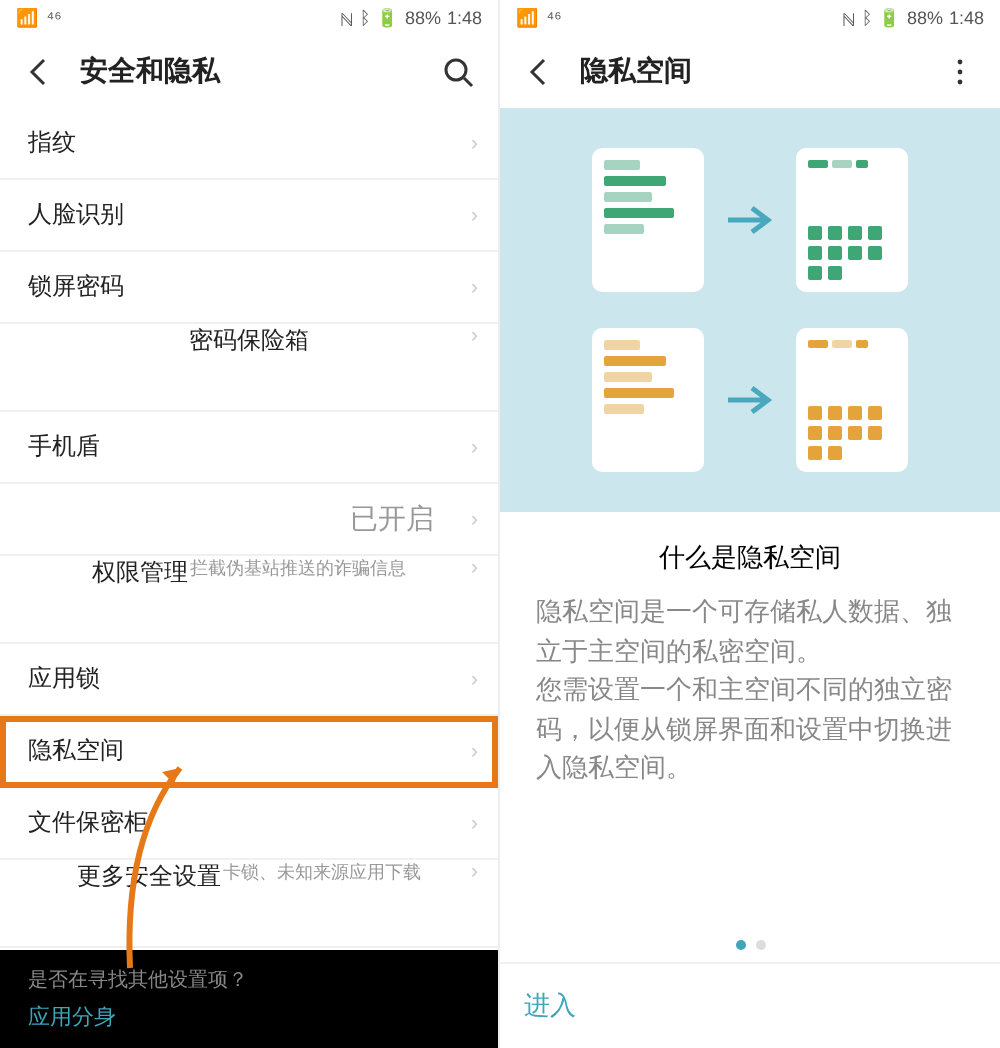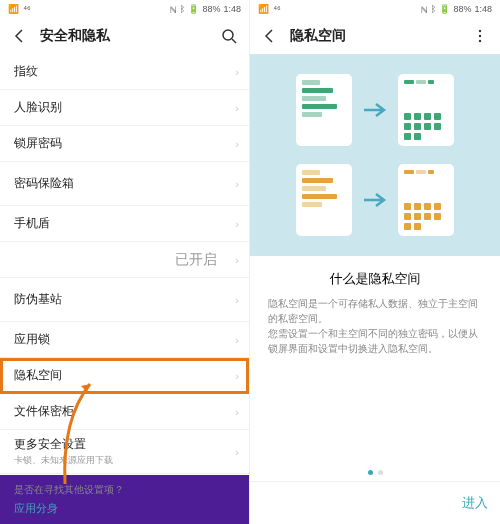--- a/index.html
+++ b/index.html
@@ -8,45 +8,45 @@
 .screen.left{border-right:1px solid #eee}
 .statusbar{height:18px;display:flex;align-items:center;justify-content:space-between;padding:0 8px;font-size:9px;color:#555}
 .sb-left{display:flex;gap:4px;align-items:center}
 .sb-right{display:flex;gap:3px;align-items:center}
 .titlebar{height:36px;display:flex;align-items:center;padding:0 10px;gap:10px}
 .titlebar .title{font-size:14px;font-weight:700;color:#222}
 .titlebar .spacer{flex:1}
 .icon-btn{width:20px;height:20px;display:flex;align-items:center;justify-content:center;color:#333}
 .list{flex:1;overflow:hidden}
 .row{height:36px;padding:0 14px;display:flex;align-items:center;border-bottom:1px solid #f0f0f0;font-size:12px;color:#222;position:relative}
-.row.tall{height:44px;flex-direction:column;align-items:flex-start;justify-content:center;gap:1px}
+.row.tall{height:44px;flex-direction:row;align-items:flex-start;justify-content:center;gap:1px}
 .row .sub{font-size:9px;color:#999}
 .row .rstatus{margin-left:auto;font-size:14px;color:#999;margin-right:18px}
 .chev{position:absolute;right:10px;color:#ccc;font-size:11px}
 .row.highlight{outline:3px solid #e67817;outline-offset:-3px}
-.footer-hint{background:#4c1d95;padding:8px 14px;font-size:10px;color:#888}
+.footer-hint{background:#000000;padding:8px 14px;font-size:10px;color:#888}
 .footer-hint .link{color:#3da6b8;font-size:11px;margin-top:4px}
 .arrow-overlay{position:absolute;left:60px;bottom:35px;pointer-events:none}
 
 .hero{background:#cbe6ec;padding:20px 10px;display:flex;flex-direction:column;gap:18px}
 .hero-row{display:flex;align-items:center;justify-content:center;gap:10px}
 .phone{width:56px;height:72px;background:#fff;border-radius:5px;padding:6px;display:flex;flex-direction:column;gap:3px}
 .bar{height:5px;border-radius:1px}
 .dots{display:flex;flex-wrap:wrap;gap:3px}
 .dot{width:7px;height:7px;border-radius:1px}
 .g{background:#3fa676}.gl{background:#a6d4c0}
 .o{background:#e5a43b}.ol{background:#f0d4a6}
 .trans-arrow{color:#4aa8bd}
 .content{padding:14px 18px;text-align:center}
 .content h2{font-size:13px;font-weight:400;margin-bottom:8px}
-.content p{font-size:10px;color:#888;line-height:1.5;text-align:left}
+.content p{font-size:13px;color:#888;line-height:1.5;text-align:left}
 .pager{display:flex;justify-content:center;gap:5px;margin-top:auto;padding:6px}
 .pdot{width:5px;height:5px;border-radius:50%;background:#ddd}
 .pdot.active{background:#3da6b8}
-.enter-btn{text-align:right;padding:12px;font-size:13px;color:#3da6b8;border-top:1px solid #f0f0f0}
+.enter-btn{text-align:left;padding:12px;font-size:13px;color:#3da6b8;border-top:1px solid #f0f0f0}
 </style>
 </head>
 <body>
 
 <div class="screen left">
   <div class="statusbar">
     <div class="sb-left">
         <span>📶</span>
         <span>⁴⁶</span>
       </div>
@@ -92,21 +92,22 @@
       </div>
       <div class="row">
         <div>手机盾</div>
         <div class="chev">›</div>
       </div>
       <div class="row">
         <div class="rstatus">已开启</div>
         <div class="chev">›</div>
       </div>
       <div class="row tall">
-        <div>防伪基站</div>
+        <div>权限管理</div>
+        <div class="sub">拦截伪基站推送的诈骗信息</div>
         <div class="chev">›</div>
       </div>
       <div class="row">
         <div>应用锁</div>
         <div class="chev">›</div>
       </div>
       <div class="row highlight">
         <div>隐私空间</div>
         <div class="chev">›</div>
       </div>

